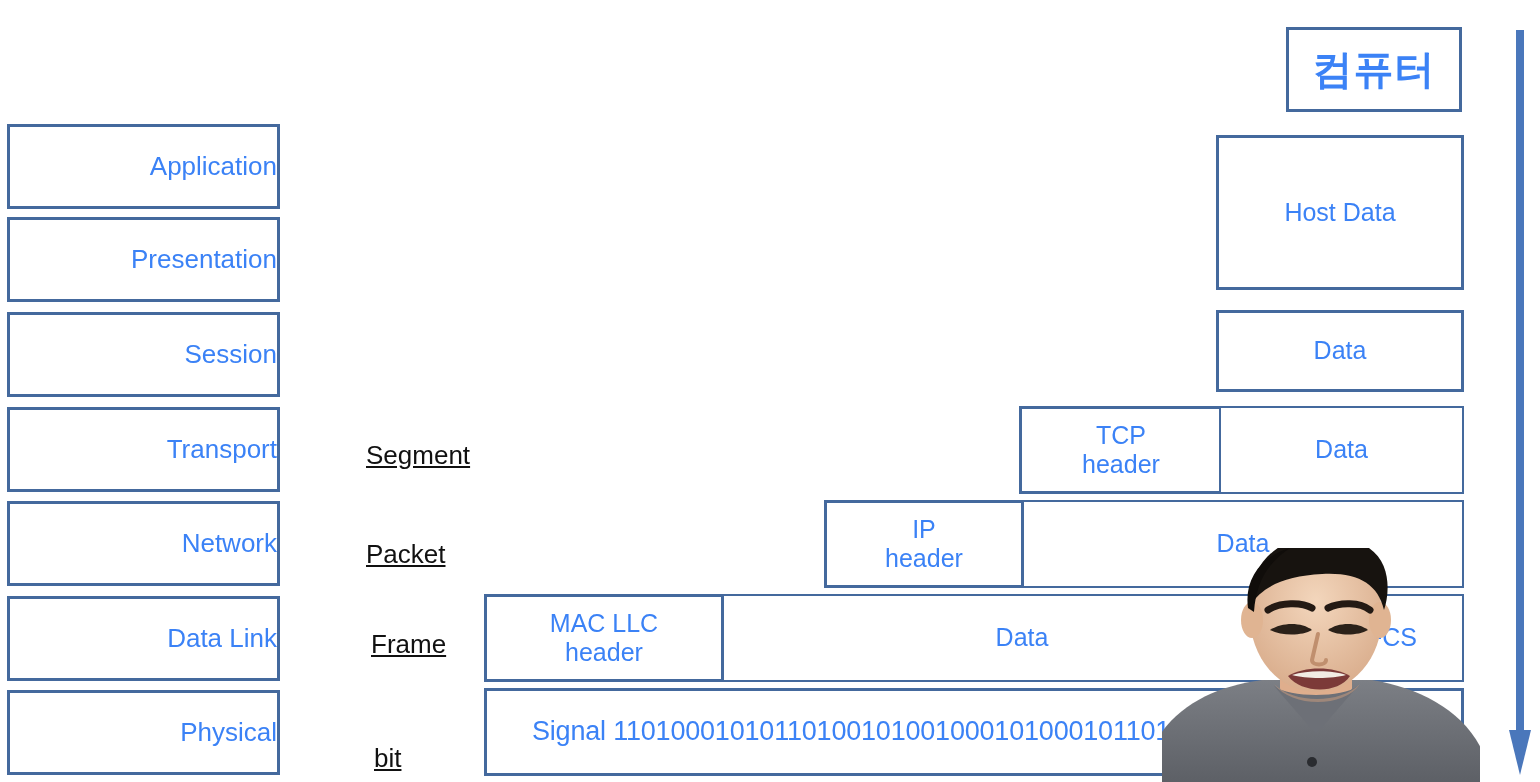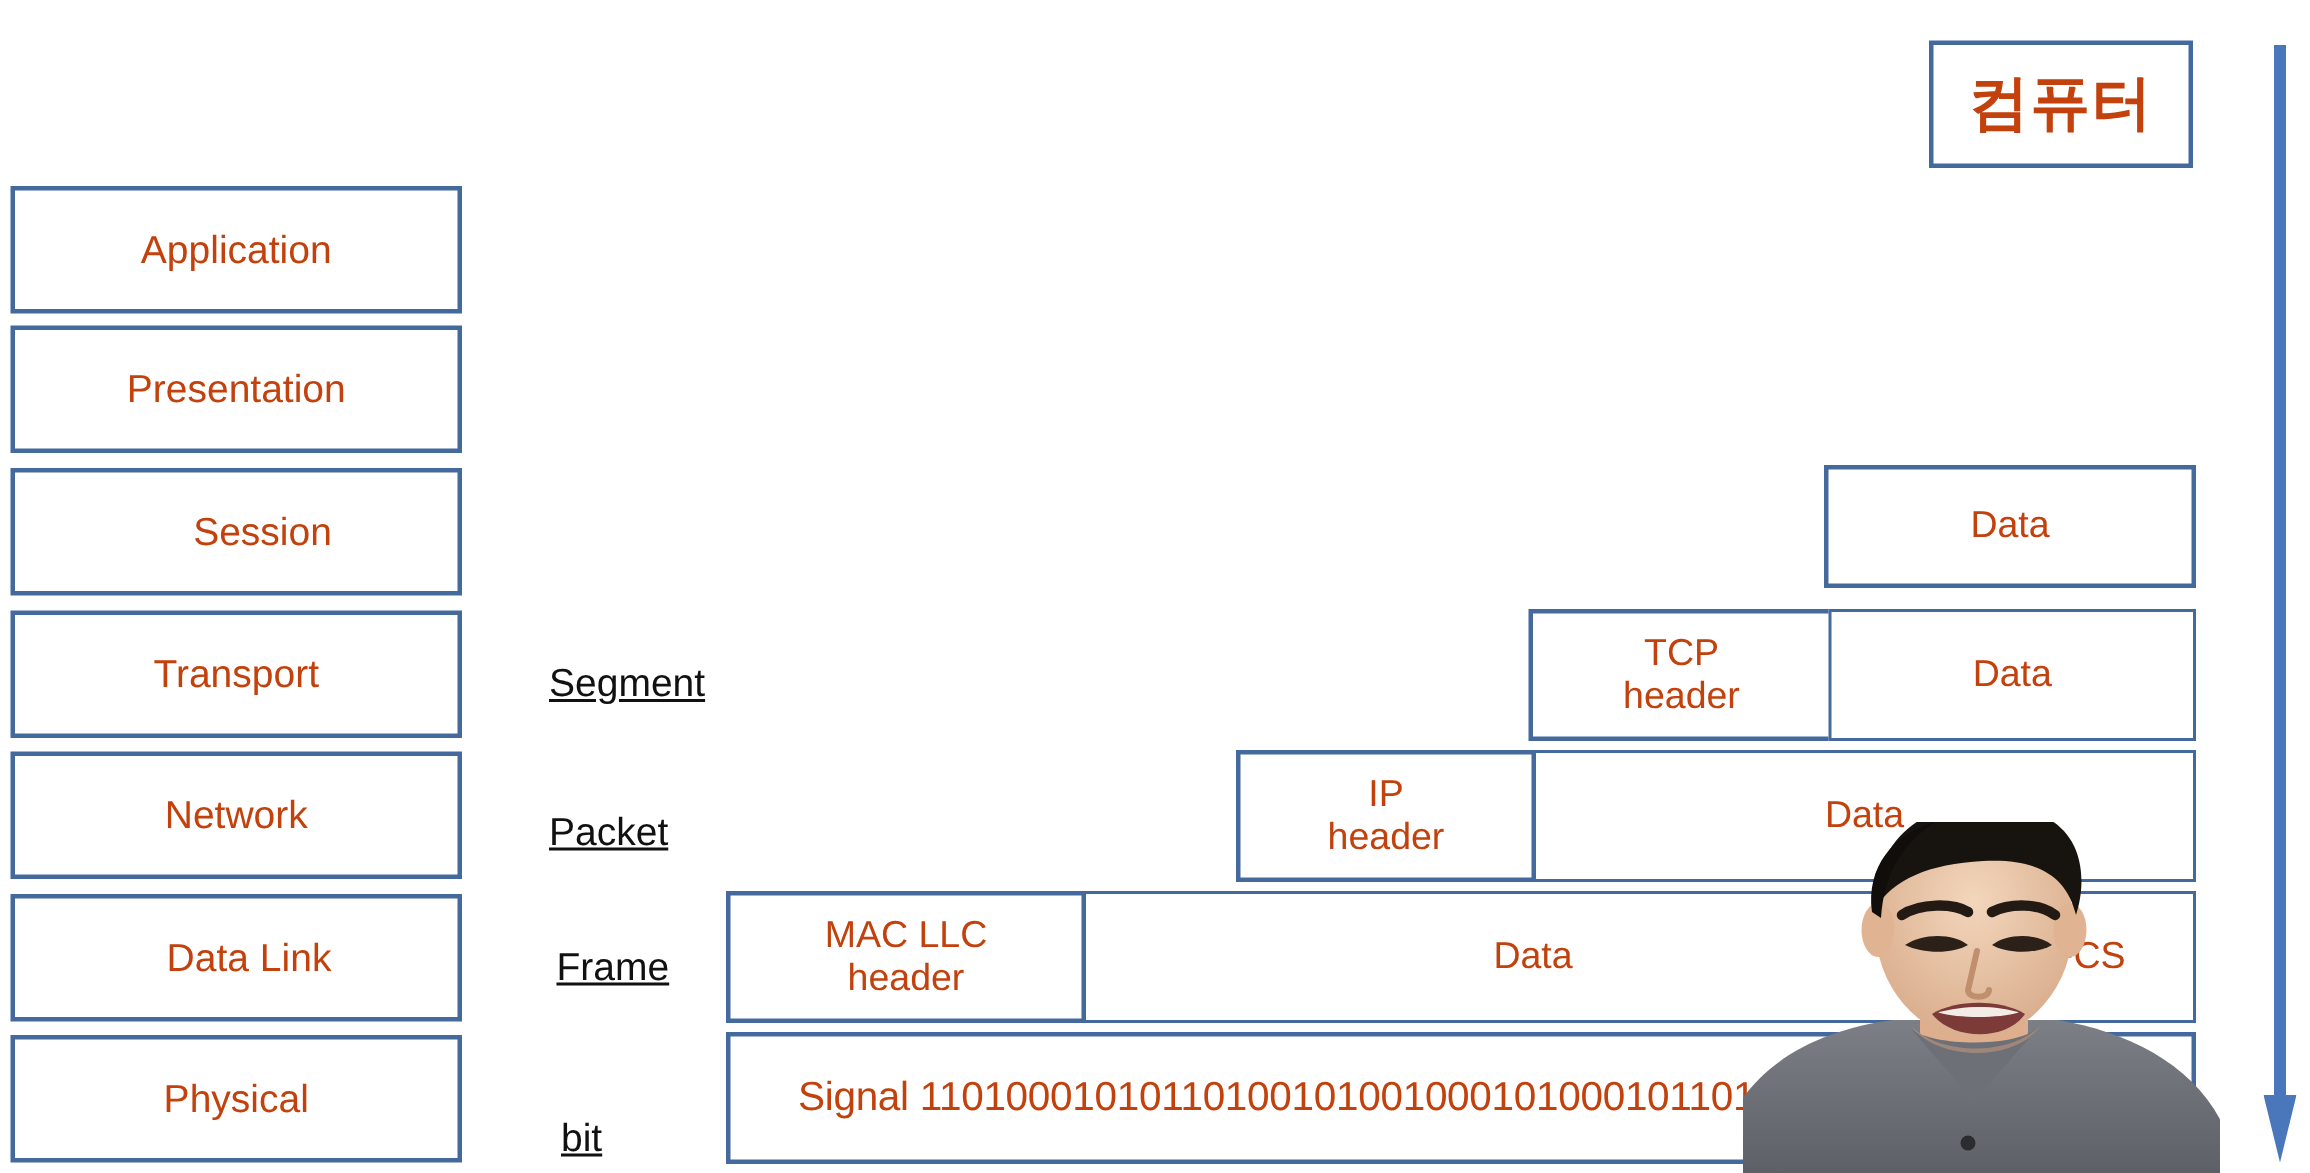--- a/index.html
+++ b/index.html
@@ -24,33 +24,34 @@
     position: absolute;
     box-sizing: border-box;
     border: 3px solid #44699d;
     background: #ffffff;
     display: flex;
     align-items: center;
     justify-content: center;
     text-align: center;
     font-size: 25px;
     line-height: 1.18;
-    color: #c2410c;
+    color: #3b82f6;
     white-space: pre-line;
   }
   .thin {
     border-width: 2px;
   }
 
   
   .osi-layer {
     left: 7px;
-    width: 301px;
+    width: 273px;
     height: 85px;
     font-size: 26px;
+    justify-content: flex-end;
   }
 
   
   .pdu-label {
     position: absolute;
     font-size: 26px;
     color: #111111;
     white-space: nowrap;
     text-decoration: underline;
   }
@@ -132,20 +133,23 @@
   </div>
   <div class="box osi-layer" style="top:690px;">
     <span>Physical</span>
   </div>
 
   <div class="pdu-label" style="left:366px; top:440px;">Segment</div>
   <div class="pdu-label" style="left:366px; top:539px;">Packet</div>
   <div class="pdu-label" style="left:371px; top:629px;text-align:center;">Frame</div>
   <div class="pdu-label" style="left:374px; top:743px;">bit</div>
 
+  <div class="box" style="left:1216px; top:135px; width:248px; height:155px;">
+    <span>Host Data</span>
+  </div>
 
   <div class="box" style="left:1216px; top:310px; width:248px; height:82px;">
     <span>Data</span>
   </div>
 
   <div class="box" style="left:1019px; top:406px; width:204px; height:88px;">
     <span>TCP
 header</span>
   </div>
   <div class="box thin" style="left:1219px; top:406px; width:245px; height:88px;">

